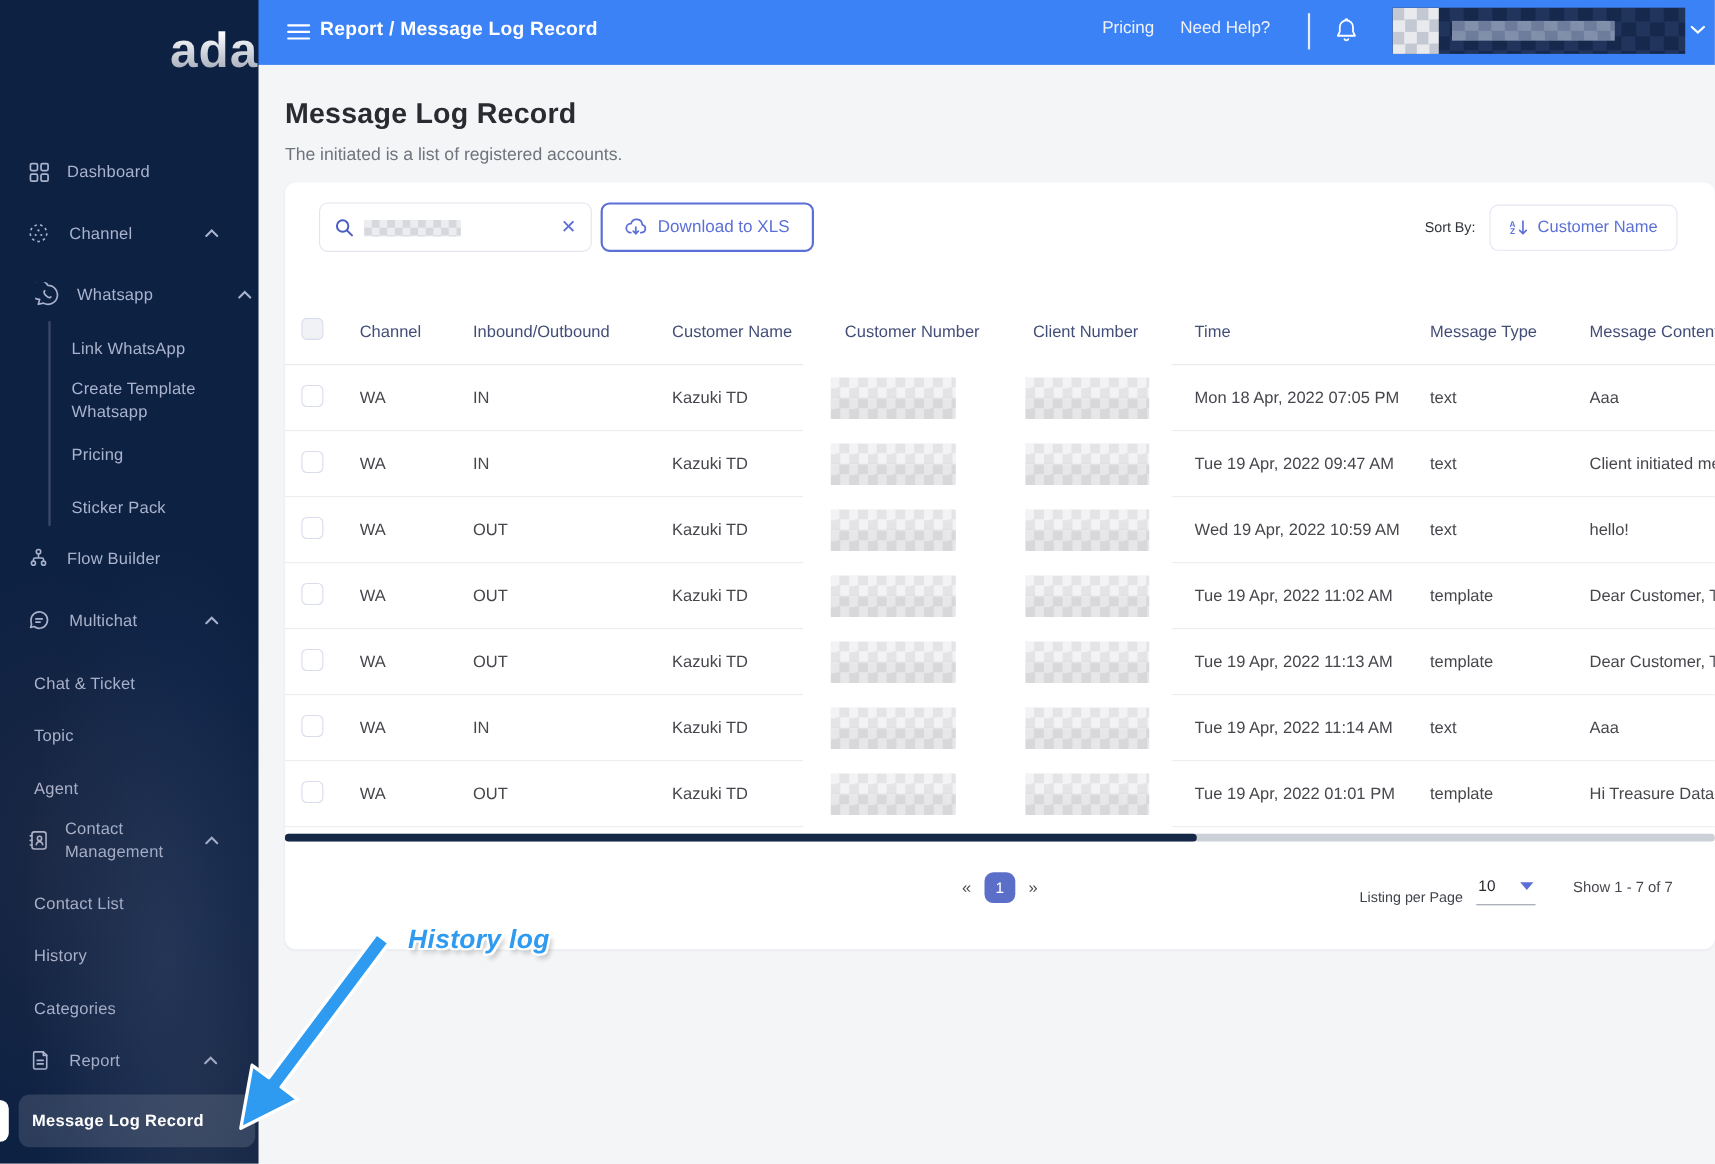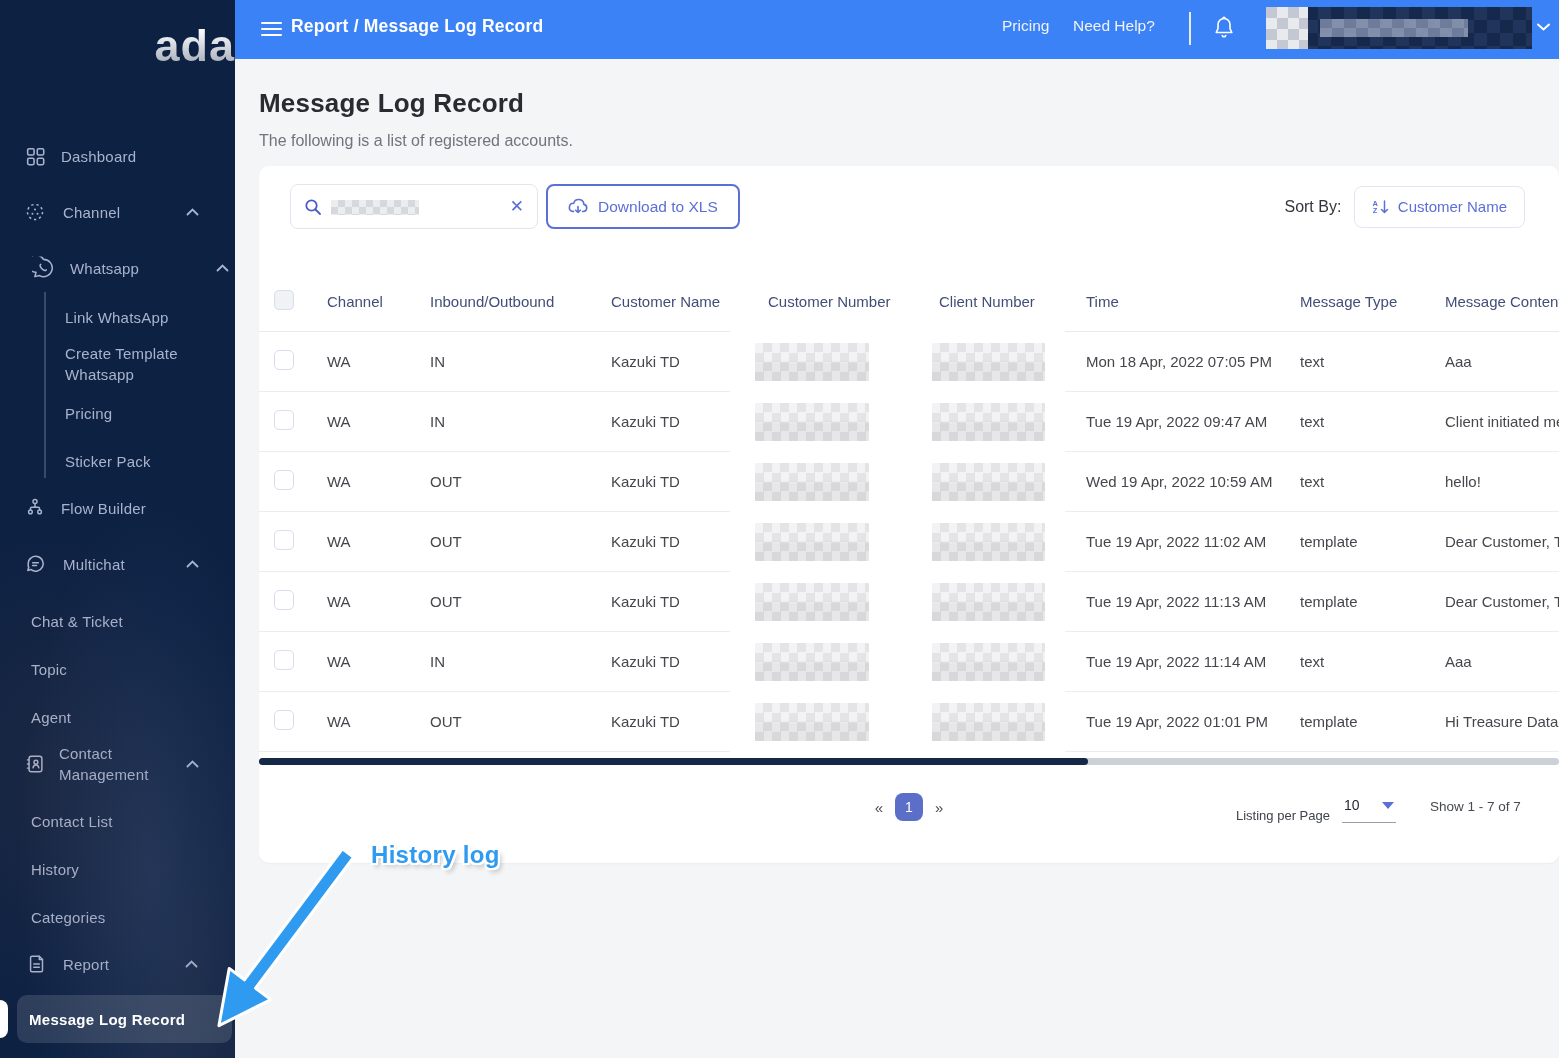--- a/index.html
+++ b/index.html
@@ -52,21 +52,21 @@
   
   .toolbar { display:flex; align-items:center; padding:18px 34px 0 31px; height:63px; }
   .searchbox { position:relative; width:248px; height:45px; border:1px solid #e2e5ee; border-radius:8px; background:#fff; cursor:text; }
   .searchbox .mag { position:absolute; left:13px; top:13px; }
   .searchbox .pix-q { position:absolute; left:40px; top:15px; width:88px; height:15px;
     background:repeating-conic-gradient(#d7d8dd 0% 25%, #ecedf1 0% 50%); background-size:14px 14px; }
   .searchbox .clear { position:absolute; right:13px; top:11px; font-size:17px; color:#5b6fd6; cursor:pointer; }
   .dl-btn { display:flex; align-items:center; gap:10px; margin-left:8px; height:45px; padding:0 20px; background:#fff;
     border:2px solid #5b6fd6; border-radius:8px; color:#5b6fd6; font-size:15.5px; cursor:pointer; }
   .sort-wrap { margin-left:auto; display:flex; align-items:center; }
-  .sort-label { font-size:16px; color:#33353c; margin-right:13px; }
+  .sort-label { font-size:13px; color:#33353c; margin-right:13px; }
   .sort-btn { display:flex; align-items:center; gap:9px; height:42px; padding:0 17px; border:1px solid #e3e6f0; border-radius:8px;
     background:#fff; color:#5b6fd6; font-size:15px; cursor:pointer; }
   .az-ic { display:flex; align-items:center; gap:2px; }
   .az-ic .letters { display:flex; flex-direction:column; font-size:7.5px; font-weight:bold; line-height:7px; color:#5b6fd6; }
 
   
   .thead, .trow { display:grid; grid-template-columns:68px 103px 181px 157px 171px 147px 214px 145px minmax(120px,1fr); align-items:center; }
   .thead { height:61px; margin-top:42px; border-bottom:1px solid #e9e9ee; color:#434e78; font-size:15px; }
   .trow { position:relative; height:60px; border-bottom:1px solid #ededf1; color:#46464d; font-size:15px; }
   .cell { white-space:nowrap; overflow:hidden; }
@@ -93,21 +93,21 @@
   .lpp { position:absolute; left:977px; top:31px; display:flex; align-items:flex-end; gap:12px; }
   .lpp-label { font-size:13px; color:#3f434b; padding-top:2px; }
   .lpp-value { display:flex; align-items:center; justify-content:space-between; width:54px; padding:0 2px 9px 2px;
     border-bottom:1px solid #99a0aa; font-size:14px; color:#27292e; cursor:pointer; }
   .caret-down { width:0; height:0; border-left:6px solid transparent; border-right:6px solid transparent; border-top:7px solid #5b6fd6; }
   .range { position:absolute; left:1171px; top:33px; font-size:13.5px; color:#45484e; }
 
   
   .anno-svg { position:absolute; left:180px; top:830px; width:380px; height:228px; z-index:50; pointer-events:none; }
   .anno-text { position:absolute; left:371px; top:841px; z-index:51; font-size:24px; font-weight:bold; color:#2e9af0; letter-spacing:.3px; pointer-events:none;
-    text-shadow:-2px -2px 0 #fff, 2px -2px 0 #fff, -2px 2px 0 #fff, 2px 2px 0 #fff, -2px 0 0 #fff, 2px 0 0 #fff, 0 -2px 0 #fff, 0 2px 0 #fff, 3px 4px 5px rgba(0,0,0,.28); }
+    text-shadow:-2px -2px 0 #fff, 2px -2px 0 #fff, -2px 2px 0 #fff, 2px 2px 0 #fff, -2px 0 0 #fff, 2px 0 0 #fff, 0 -2px 0 #fff, 0 2px 0 #fff, 3px 4px 5px rgba(0,0,0,.28);font-style:italic; }
 
   svg.ic { display:block; }
 </style>
 </head>
 <body>
 
 <div class="app">
 
   <header class="topbar">
     <div class="menu-btn">
@@ -280,21 +280,21 @@
     </div>
 
     <div class="active-item">
       <span class="nav-label">Message Log Record</span>
     </div>
     <div class="active-pill"></div>
   </aside>
 
   <main class="content">
     <h1 class="page-title">Message Log Record</h1>
-    <div class="page-sub">The following is a list of registered accounts.</div>
+    <div class="page-sub">The initiated is a list of registered accounts.</div>
 
     <section class="card">
 
       <div class="toolbar">
         <div class="searchbox">
           <span class="mag">
             <svg class="ic" width="18" height="18" viewBox="0 0 18 18" fill="none" stroke="#4b5cc4" stroke-width="1.8" stroke-linecap="round">
                 <circle cx="7.5" cy="7.5" r="5.2"></circle>
                 <path d="M11.5 11.5L16 16"></path>
               </svg>

